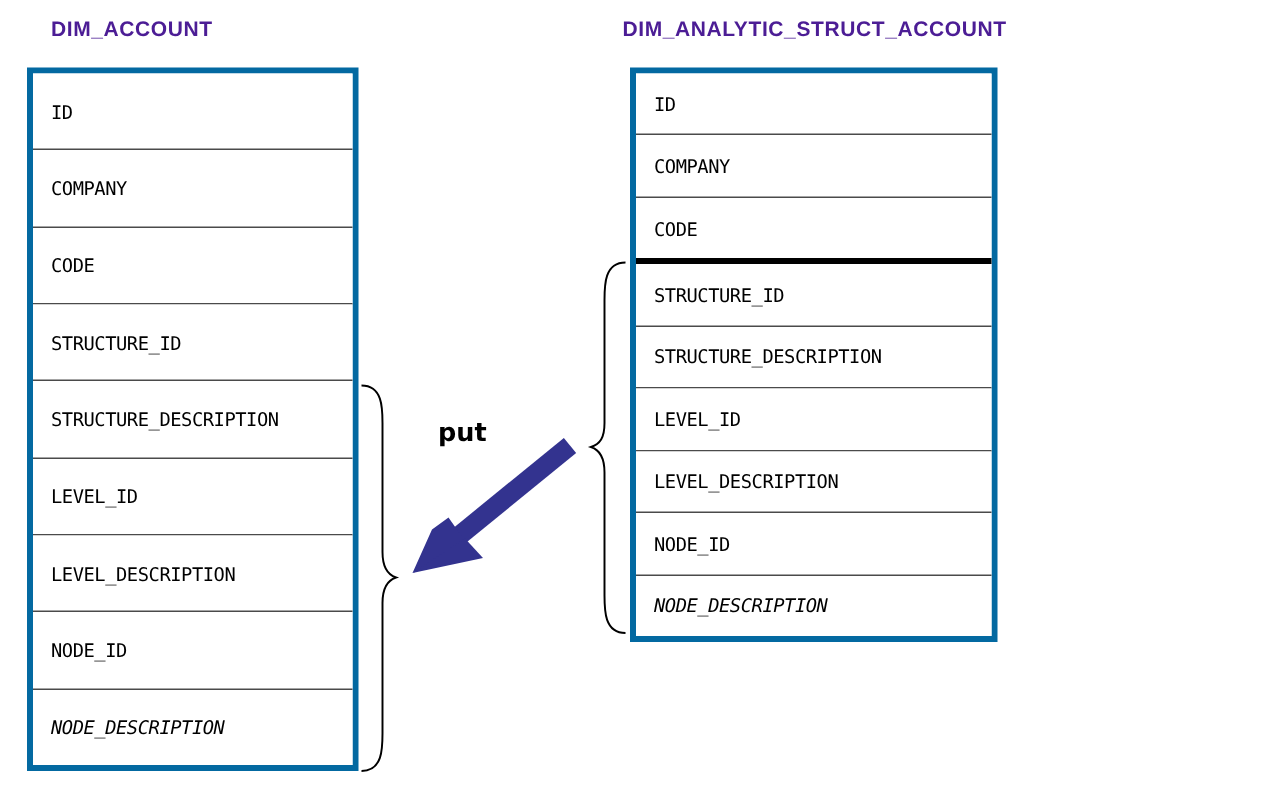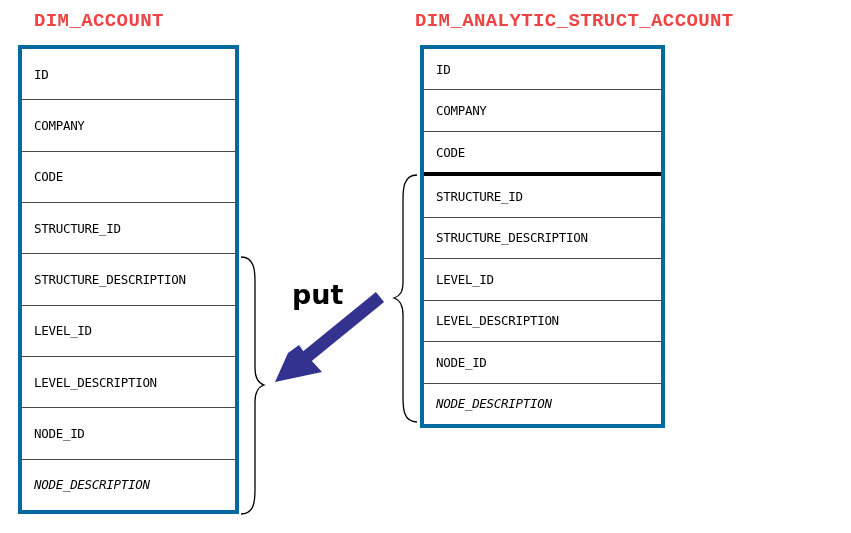--- a/index.html
+++ b/index.html
@@ -15,25 +15,25 @@
     position: relative;
     width: 851px;
     height: 533px;
     background: #ffffff;
     overflow: hidden;
   }
 
   
   .table-title {
     position: absolute;
-    font-family: Liberation Mono, monospace;
+    font-family: Liberation Sans, sans-serif;
     font-weight: bold;
-    font-size: 19px;
+    font-size: 14px;
     letter-spacing: 0.4px;
-    color: #ef4444;
+    color: #4c1d95;
     white-space: nowrap;
     line-height: 1;
   }
   #title-left  { left: 34px;  top: 12px; }
   #title-right { left: 383px; top: 12px; margin-left: 32px; }
 
   
   .entity-box {
     position: absolute;
     box-sizing: border-box;
@@ -76,21 +76,21 @@
     pointer-events: none;
   }
 
   
   #put-label {
     position: absolute;
     left: 292px;
     top: 281px;
     font-family: "DejaVu Sans", sans-serif;
     font-weight: bold;
-    font-size: 27px;
+    font-size: 17px;
     color: #000000;
     line-height: 1;
     white-space: nowrap;
   }
 </style>
 </head>
 <body>
 
 <div id="canvas">
 

